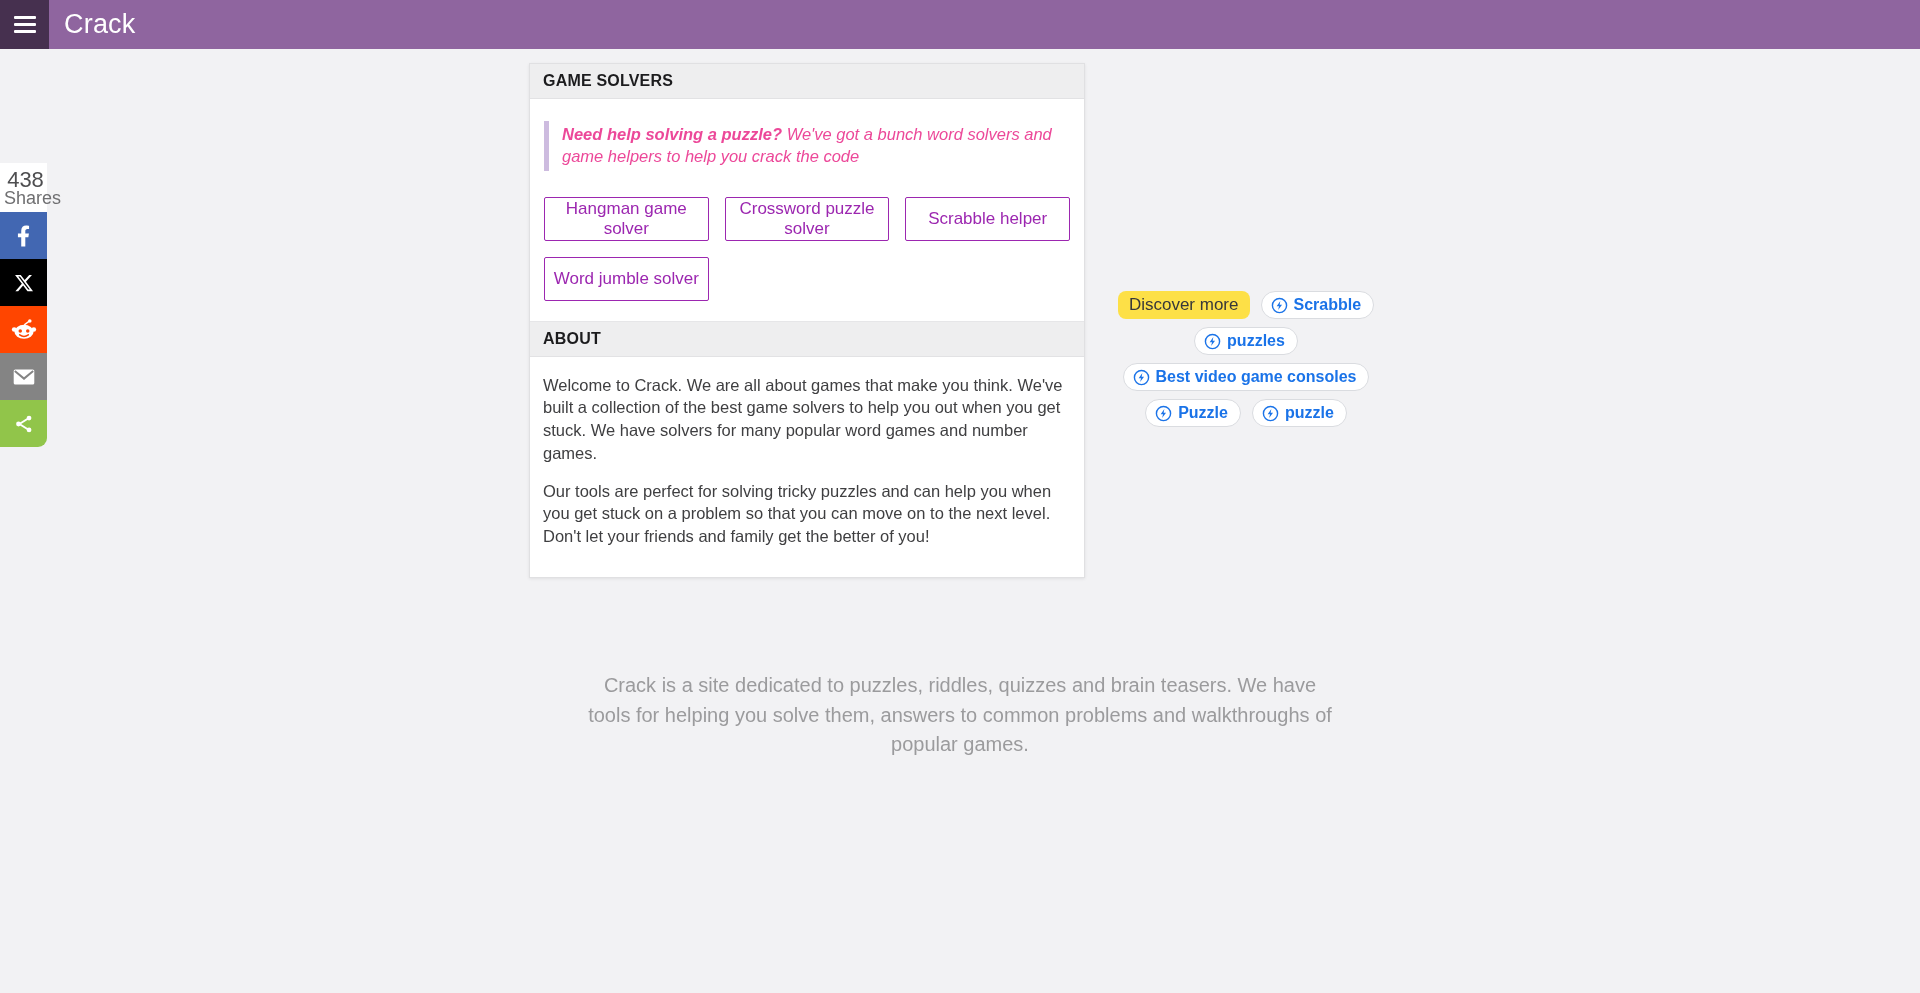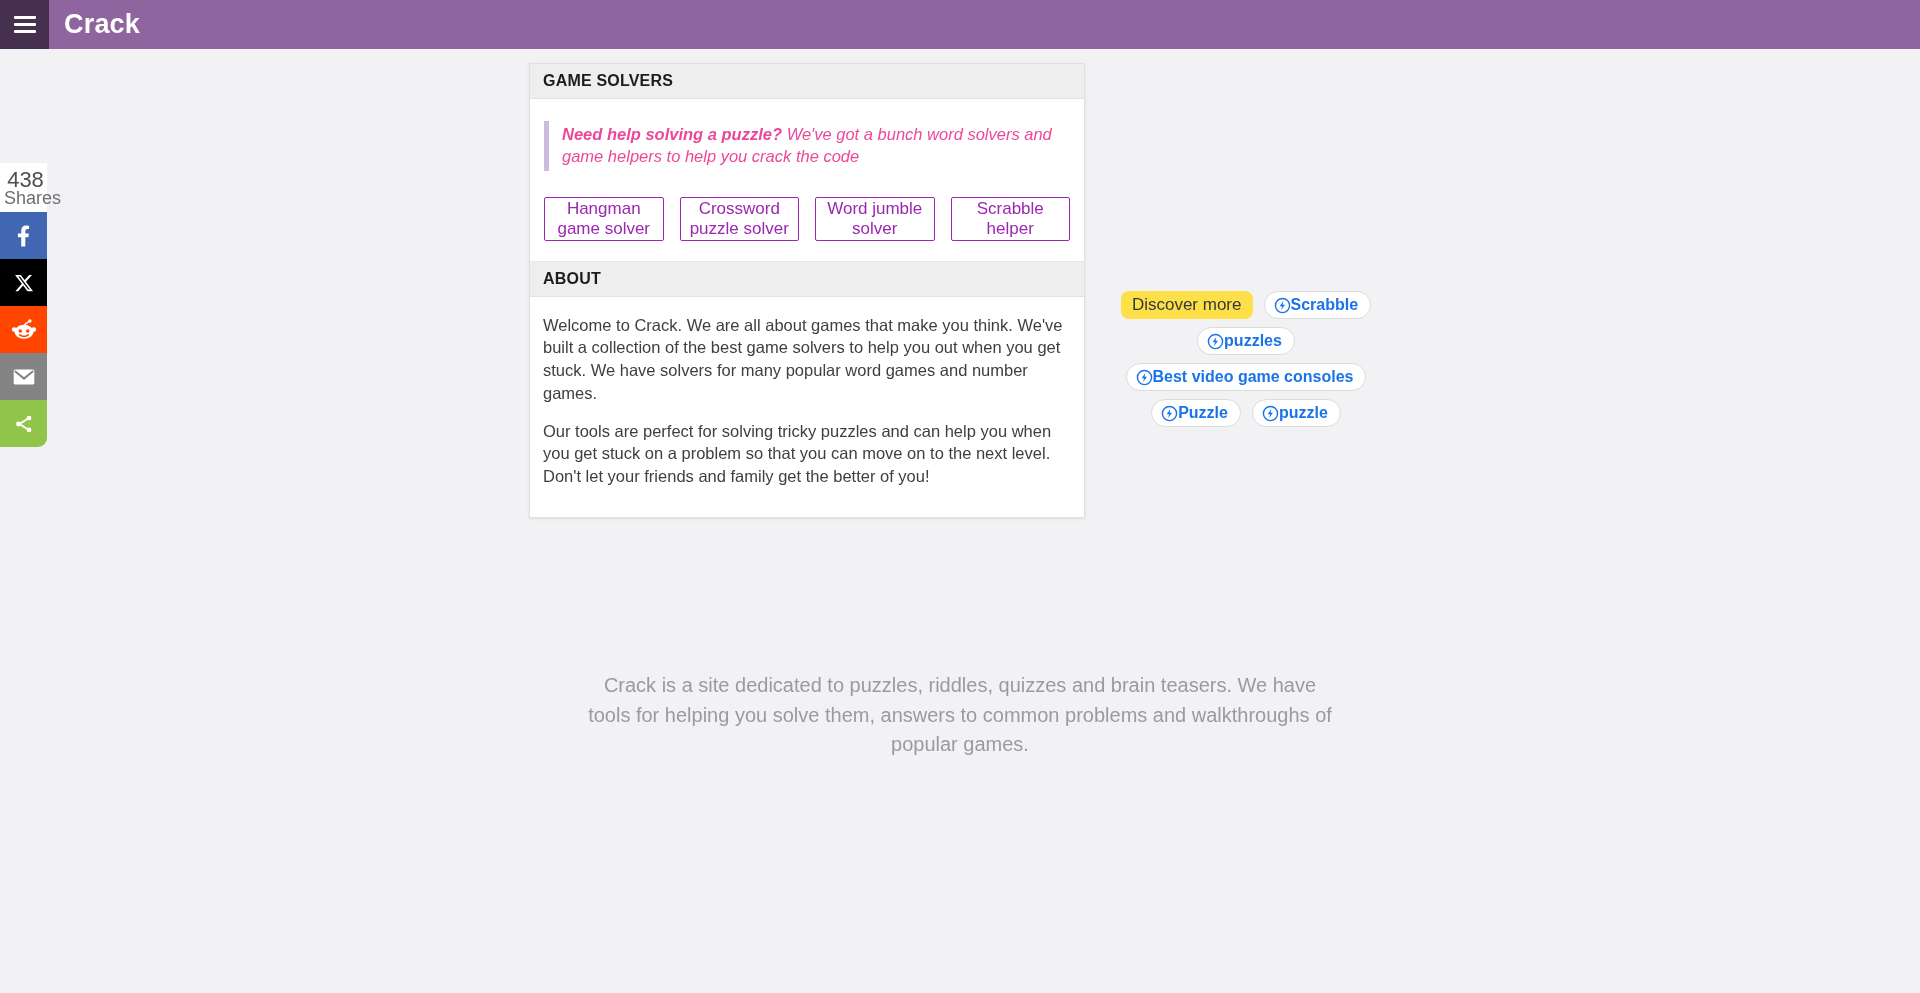--- a/index.html
+++ b/index.html
@@ -17,21 +17,21 @@
     display: flex; align-items: center;
   }
   .menu-button {
     width: 49px; height: 49px; border: none; cursor: pointer;
     background: var(--menu_dark, #46304f);
     display: flex; flex-direction: column; align-items: center; justify-content: center;
     gap: 4px;
   }
   .menu-button .bar { width: 22px; height: 3px; background: #fff; border-radius: 1px; }
   .page-title {
-    color: #fff; font-size: 27px; font-weight: bold; margin-left: 15px;
+    color: #fff; font-size: 27px; font-weight: normal; margin-left: 15px;
     letter-spacing: 0.2px;
   }
 
   
   .share-rail { position: absolute; left: 0; top: 163px; width: 47px; }
   .share-count {
     background: #fff; text-align: center; padding: 5px 0 7px 4px;
   }
   .share-count .num { display: block; font-size: 22px; color: #4e4e50; line-height: 24px; }
   .share-count .lbl { display: block; font-size: 18px; color: #6f6f71; line-height: 13px; }
@@ -62,21 +62,21 @@
   .section-body { padding: 8px 13px 20px 13px; }
 
   .intro-quote {
     border-left: 5px solid var(--quote_border, #cdbbdf);
     margin: 14px 1px 26px 1px; padding: 3px 4px 3px 13px;
     font-style: italic; font-size: 16.5px; line-height: 1.32; color: #ec4899;
   }
   .intro-quote strong { font-weight: bold; }
 
   .solver-grid {
-    display: grid; grid-template-columns: 1fr 1fr 1fr 1fr; gap: 16px 16px; margin: 0 1px;
+    display: grid; grid-template-columns: 1fr 1fr 1fr; gap: 16px 16px; margin: 0 1px;
   }
   .solver-btn {
     height: 44px; background: #fff; cursor: pointer;
     border: 1px solid var(--button_purple, #9c27b0); border-radius: 2px;
     color: var(--button_purple, #9c27b0); font-size: 17px;
     font-family: "Liberation Sans", sans-serif;
     display: flex; align-items: center; justify-content: center;
   }
 
   .about-body { padding: 2px 13px 14px 13px; }
@@ -86,21 +86,21 @@
   .discover { position: absolute; left: 1118px; top: 291px; width: 256px; }
   .discover-row {
     display: flex; justify-content: center; align-items: center;
     gap: 11px; margin-bottom: 8px;
   }
   .discover-label {
     background: #fde047; border-radius: 8px; padding: 4px 11px;
     font-size: 17px; color: #37383a; white-space: nowrap;
   }
   .chip {
-    display: inline-flex; align-items: center; 
+    display: inline-flex; align-items: center; gap: 6px;
     height: 28px; padding: 0 12px 0 9px; white-space: nowrap;
     background: #fff; border: 1px solid #dadce0; border-radius: 15px;
     color: var(--chip_blue, #1a73e8); font-size: 16px; font-weight: bold;
     cursor: pointer; font-family: "Liberation Sans", sans-serif;
   }
   .chip svg { flex: 0 0 auto; }
 
   
   .site-footer {
     position: absolute; top: 671px; left: 0; width: 1920px; text-align: center;
@@ -180,22 +180,22 @@
 
   <div class="section-body">
     <blockquote class="intro-quote">
       <strong>Need help solving a puzzle?</strong>
       <span>We've got a bunch word solvers and game helpers to help you crack the code</span>
     </blockquote>
 
     <div class="solver-grid">
       <button class="solver-btn">Hangman game solver</button>
       <button class="solver-btn">Crossword puzzle solver</button>
+      <button class="solver-btn">Scrabble helper</button>
       <button class="solver-btn">Word jumble solver</button>
-      <button class="solver-btn">Scrabble helper</button>
     </div>
   </div>
 
   <div class="section-header">ABOUT</div>
 
   <div class="section-body about-body">
     <p>Welcome to Crack. We are all about games that make you think. We've built a collection of the best game solvers to help you out when you get stuck. We have solvers for many popular word games and number games.</p>
     <p>Our tools are perfect for solving tricky puzzles and can help you when you get stuck on a problem so that you can move on to the next level. Don't let your friends and family get the better of you!</p>
   </div>
 </main>

